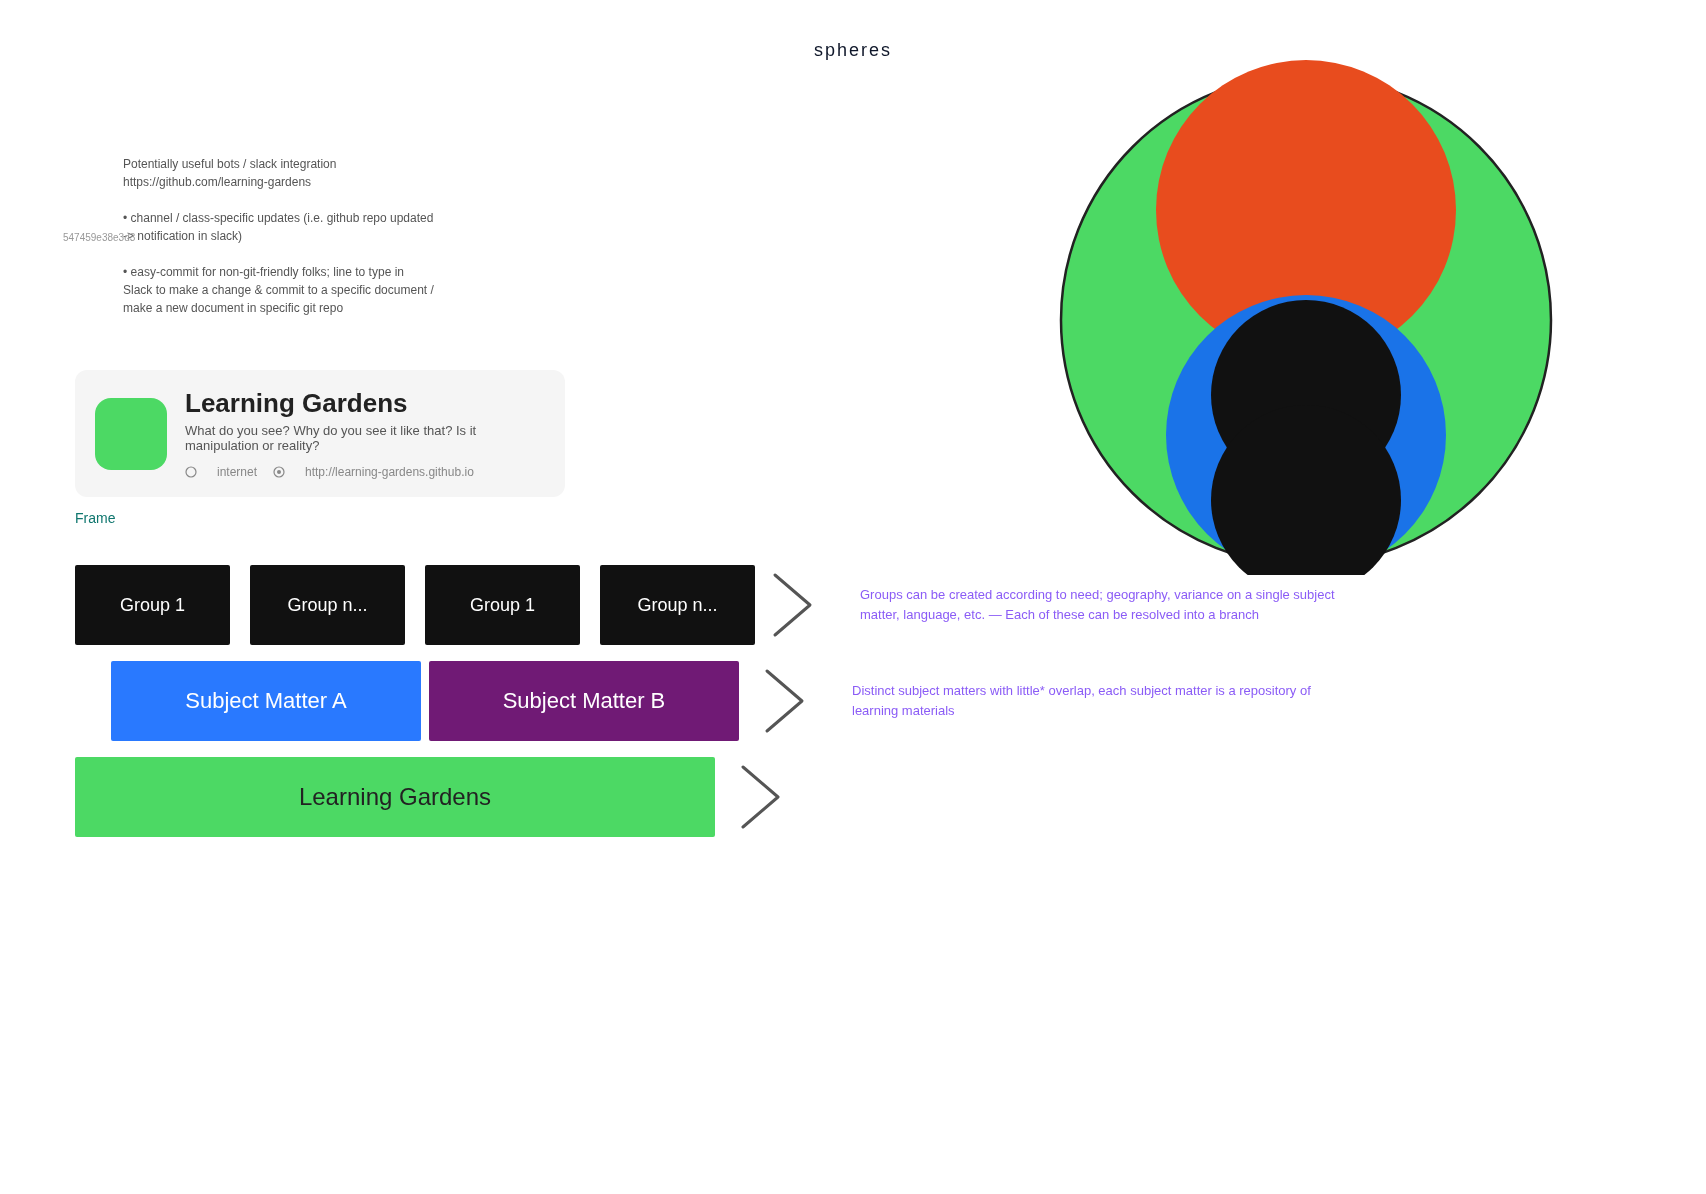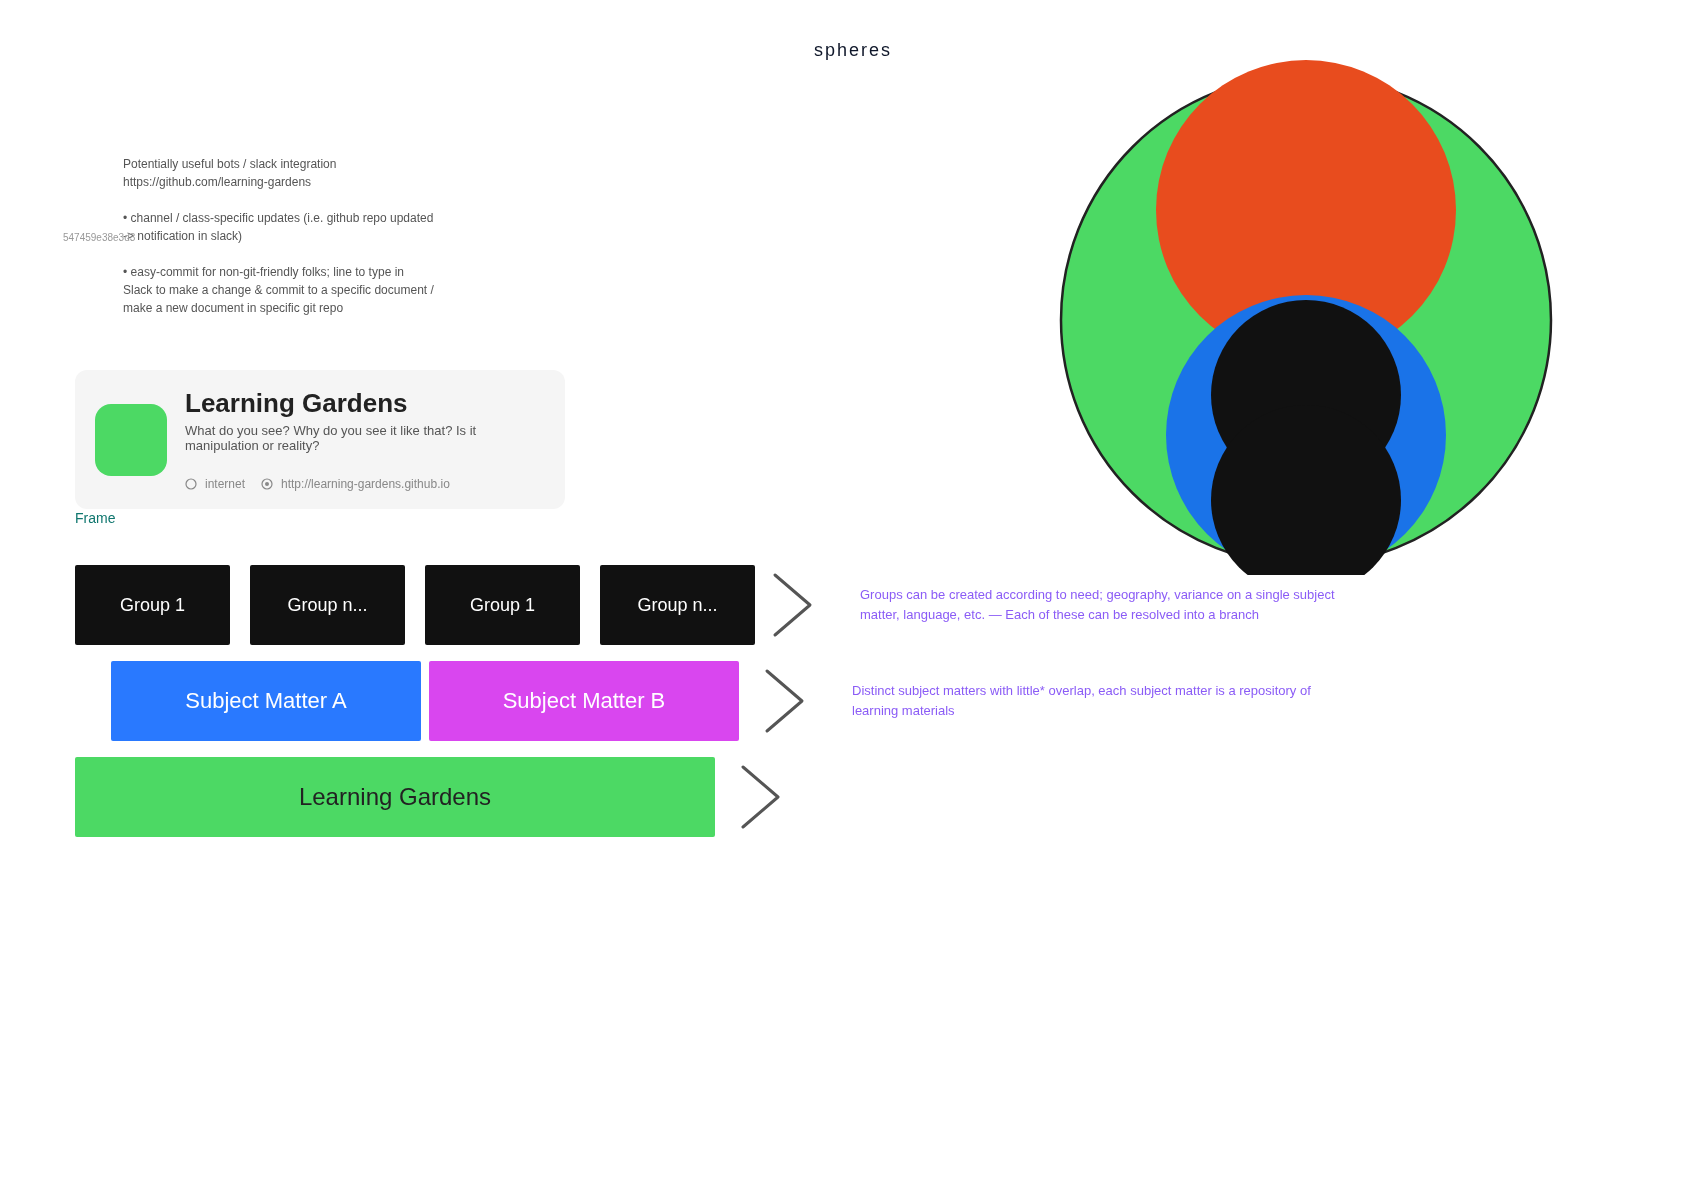--- a/index.html
+++ b/index.html
@@ -73,33 +73,33 @@
     .lg-card-content {}
     .lg-card-title {
       font-size: 26px;
       font-weight: bold;
       color: #222;
       margin-bottom: 4px;
     }
     .lg-card-subtitle {
       font-size: 13px;
       color: #555;
-      margin-bottom: 24px;
+      margin-bottom: 12px;
     }
     .lg-card-meta {
       display: flex;
       gap: 16px;
       font-size: 12px;
       color: #888;
       align-items: center;
     }
     .lg-card-meta span {
       display: flex;
       align-items: center;
-      gap: 8px;
+      gap: 20px;
     }
 
     
     .sphere-container {
       position: absolute;
       top: 55px;
       right: 150px;
       width: 500px;
       height: 520px;
     }
@@ -156,21 +156,21 @@
       font-size: 22px;
       font-weight: 500;
       color: #fff;
       border-radius: 2px;
     }
     .subject-a {
       background: #2979ff;
       width: 310px;
     }
     .subject-b {
-      background: #d946ef;
+      background: #701a75;
       width: 310px;
       margin-left: 8px;
     }
 
     
     .lg-row {
       display: flex;
       align-items: center;
     }
     .lg-box {

